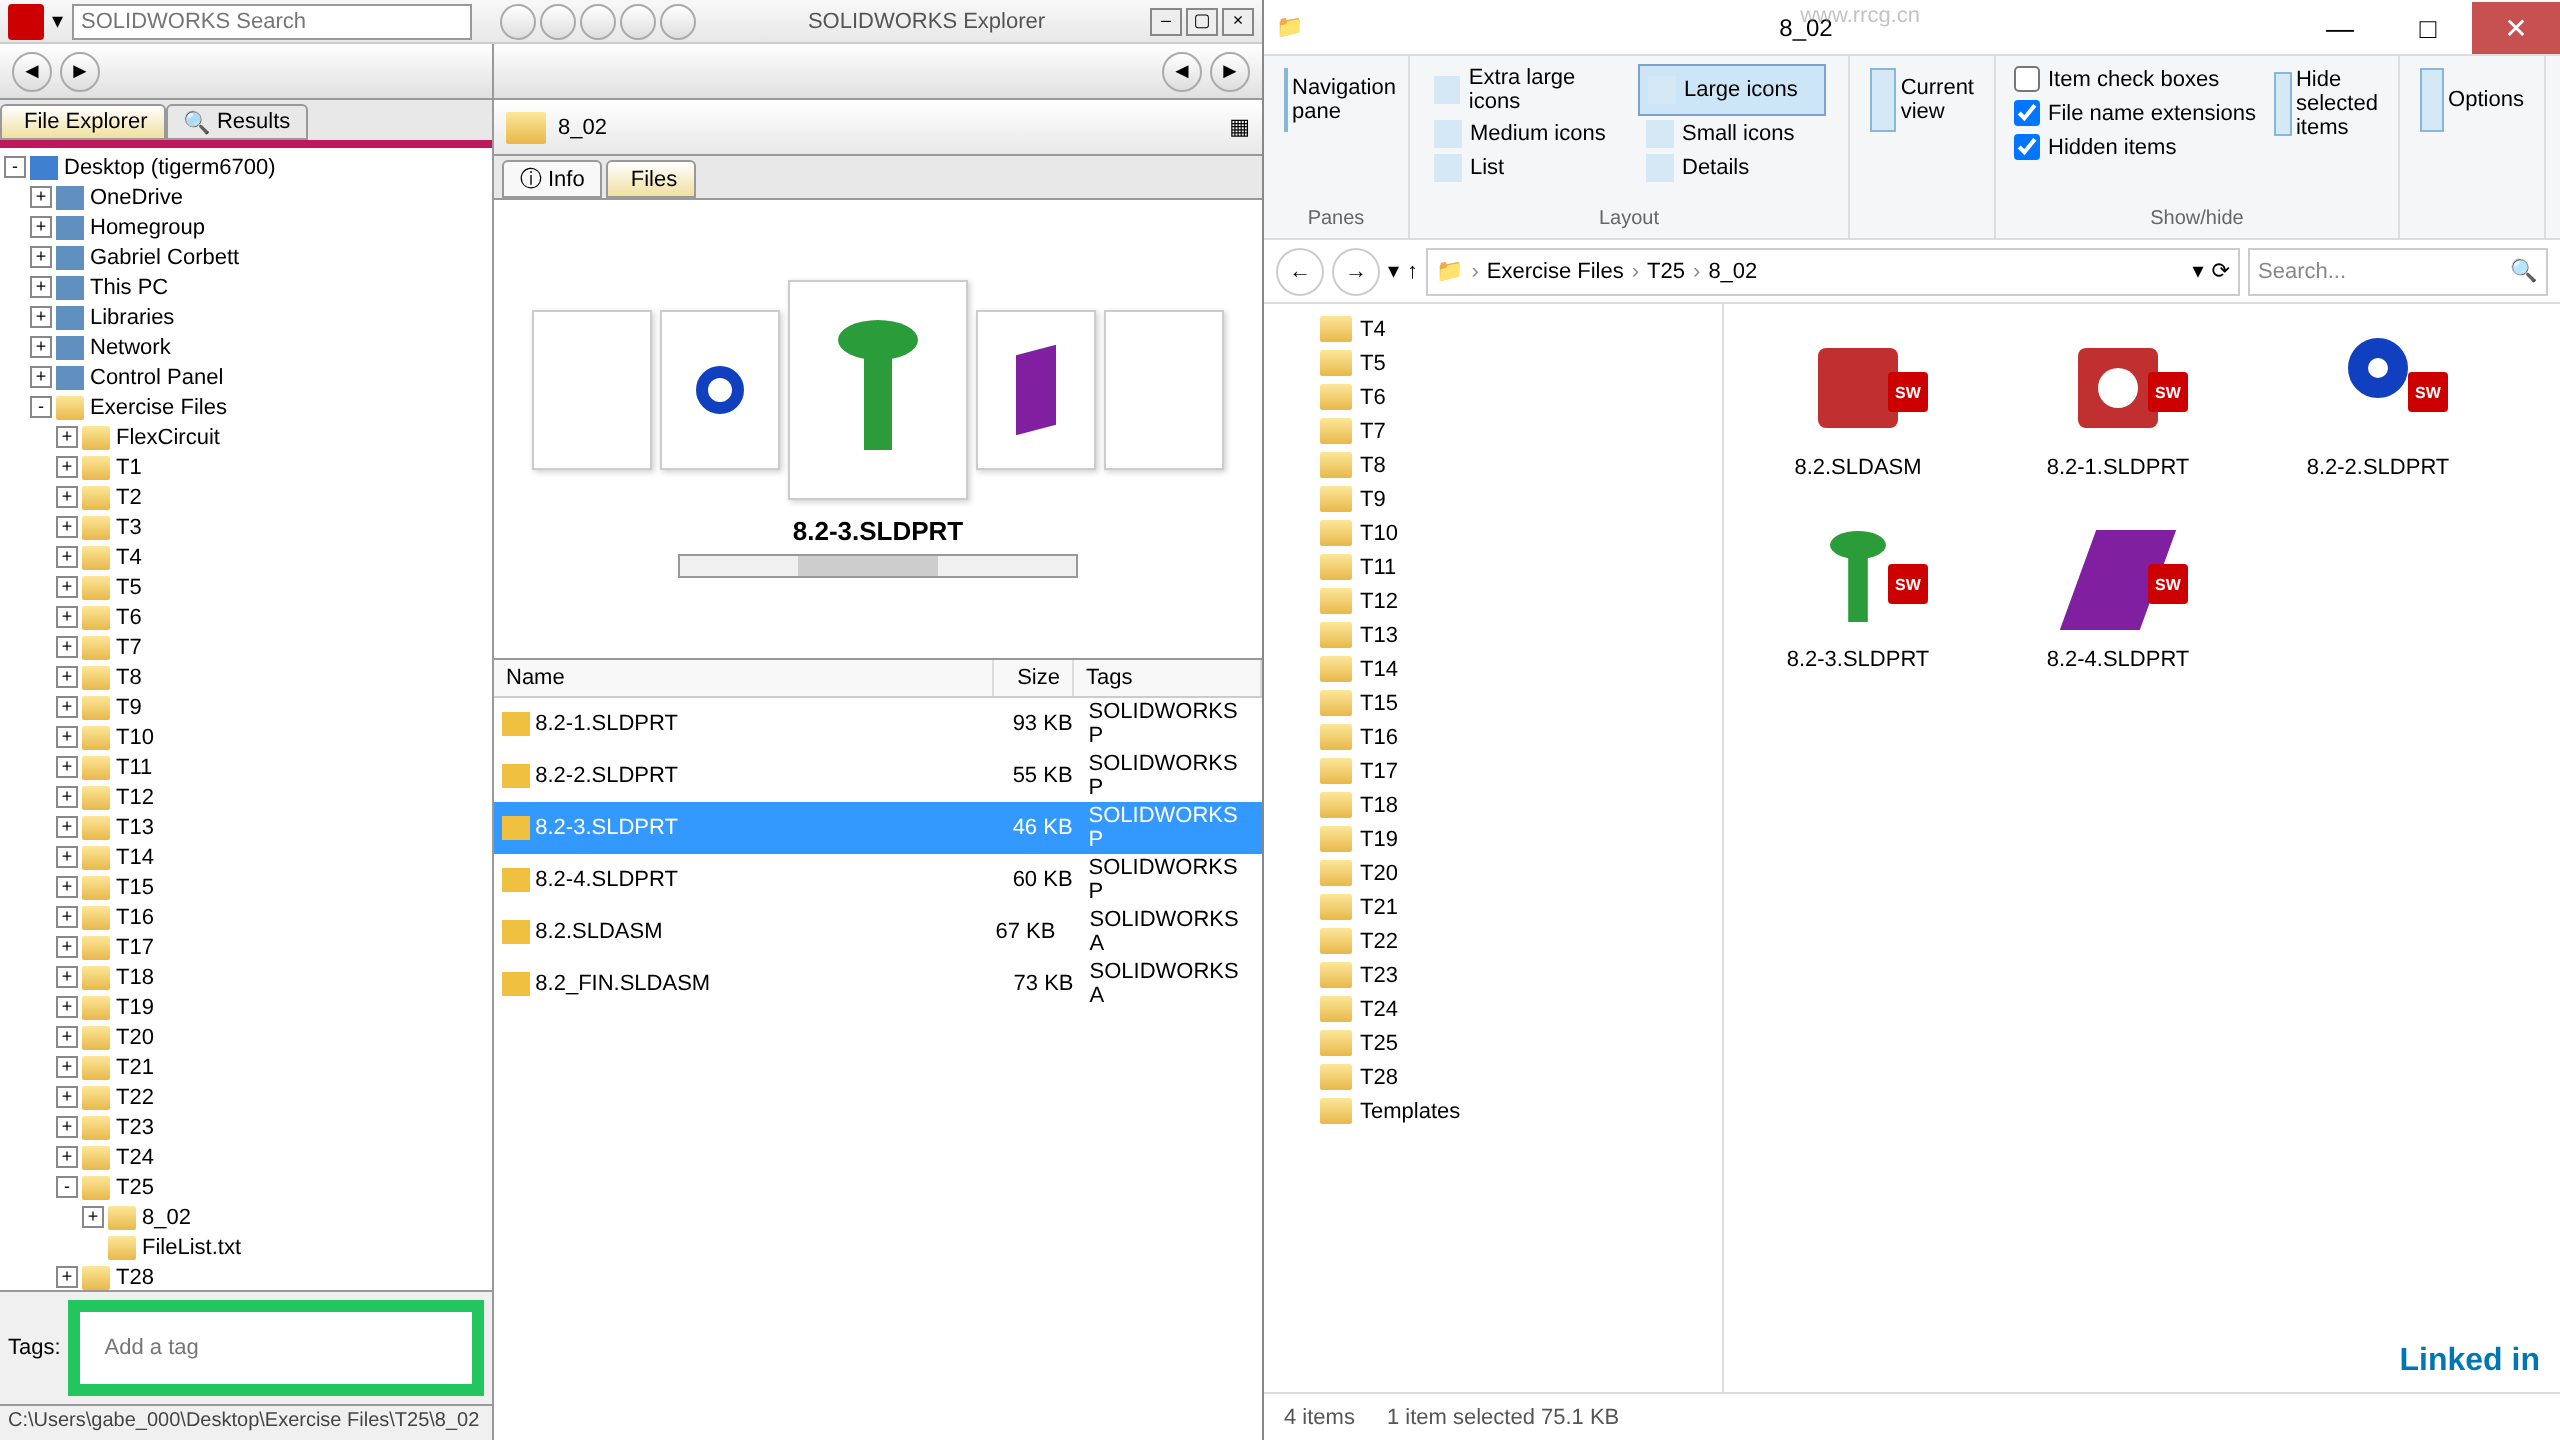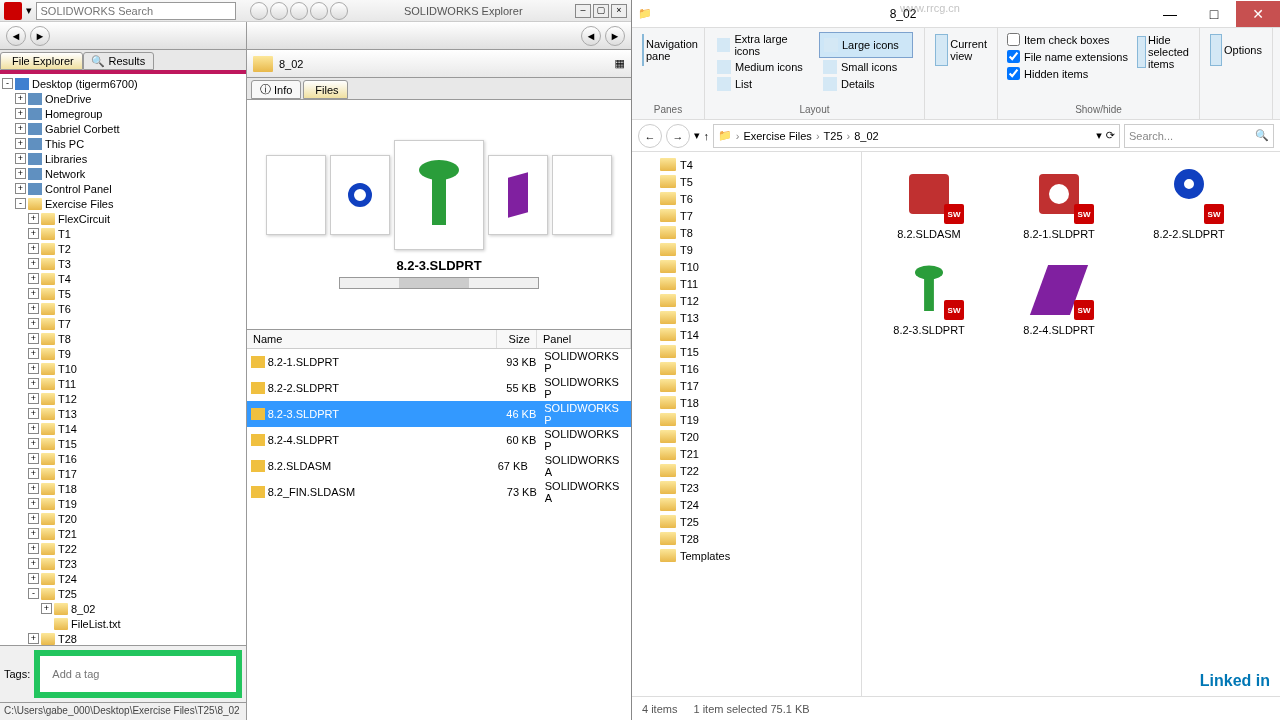--- a/index.html
+++ b/index.html
@@ -85,21 +85,21 @@
 .addr-path .sep{color:#888}
 .addr-search{width:150px;border:1px solid #ccc;height:24px;padding:0 4px;color:#888;display:flex;align-items:center;justify-content:space-between}
 .win-body{flex:1;display:flex;min-height:0}
 .win-tree{width:230px;border-right:1px solid #ddd;overflow:auto;padding:4px}
 .wt-item{display:flex;align-items:center;padding:2px 4px 2px 24px;gap:4px}
 .wt-item .folder{width:16px;height:13px}
 .win-content{flex:1;padding:12px;display:flex;flex-wrap:wrap;align-content:flex-start;gap:20px;position:relative}
 .file-card{width:110px;display:flex;flex-direction:column;align-items:center;gap:4px}
 .file-card .thumb{width:70px;height:60px;position:relative}
 .file-card .label{font-size:11px;text-align:center}
-.sw-badge{position:absolute;bottom:0;right:0;width:20px;height:20px;background:#c00;color:#fff;font-size:8px;font-weight:bold;display:flex;align-items:center;justify-content:center;border-radius:2px}
+.sw-badge{position:absolute;bottom:18px;right:0;width:20px;height:20px;background:#c00;color:#fff;font-size:8px;font-weight:bold;display:flex;align-items:center;justify-content:center;border-radius:2px}
 .win-status{height:24px;border-top:1px solid #ddd;display:flex;align-items:center;padding:0 10px;gap:16px;font-size:11px;color:#555}
 .watermark{position:absolute;bottom:30px;right:10px;font-size:16px;color:#0077b5;font-weight:bold}
 .watermark2{position:absolute;top:2px;right:320px;color:#888;font-size:11px;opacity:.5}
 </style>
 </head>
 <body>
 
 <div class="main">
 
   <div class="sw-panel">
@@ -414,21 +414,21 @@
               </div>
             <div class="card"></div>
           </div>
           <div class="preview-name">8.2-3.SLDPRT</div>
           <div class="scrollbar"></div>
         </div>
         <div class="filelist">
           <div class="fl-header">
             <span style="width:250px">Name</span>
             <span style="width:40px;text-align:right">Size</span>
-            <span style="flex:1">Panel</span>
+            <span style="flex:1">Tags</span>
           </div>
           <div id="sw-files">
               <div class="fl-row">
                 <span class="ficon"></span>
                 <span style="width:236px">8.2-1.SLDPRT</span>
                 <span style="width:40px;text-align:right">93 KB</span>
                 <span style="padding-left:8px">SOLIDWORKS P</span>
               </div>
               <div class="fl-row">
                 <span class="ficon"></span>

